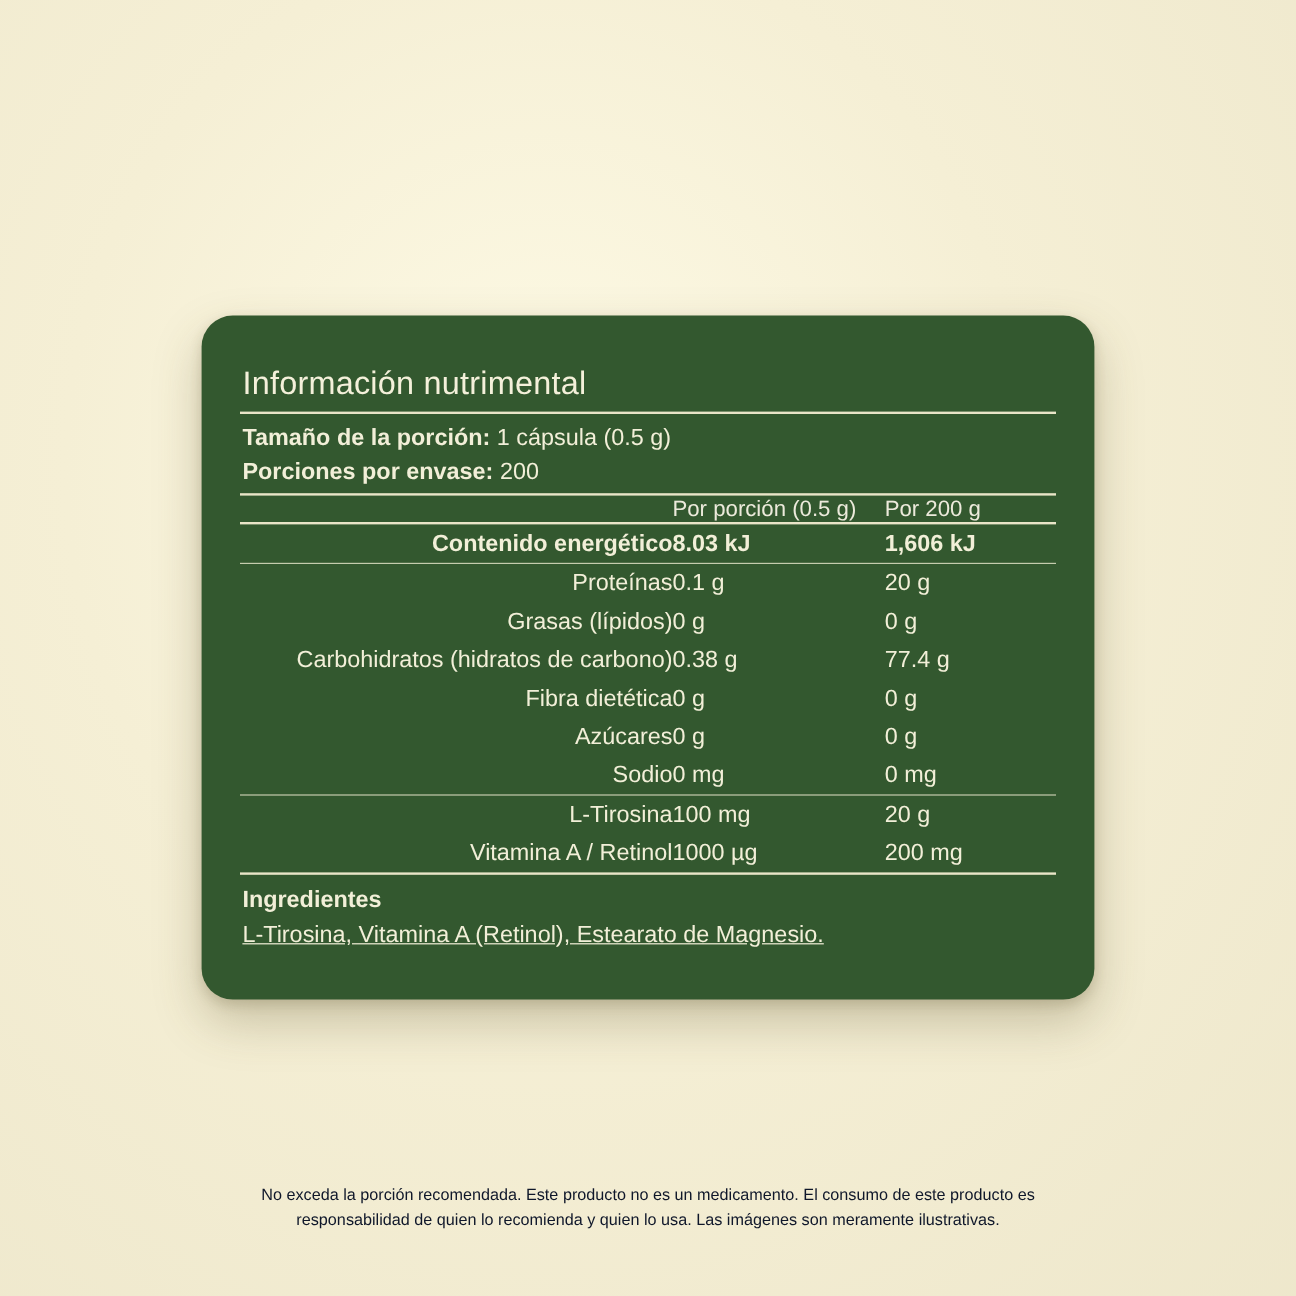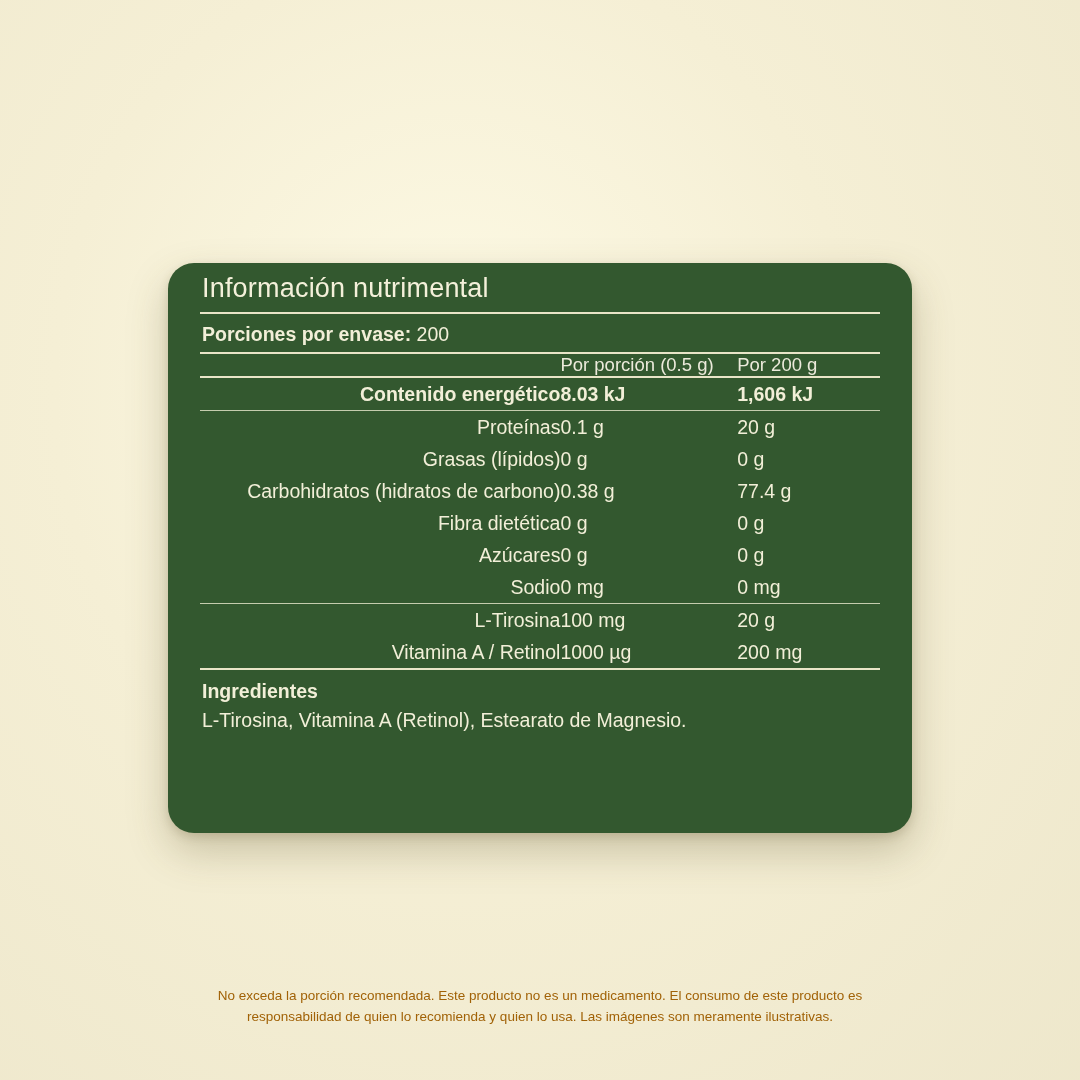--- a/index.html
+++ b/index.html
@@ -27,21 +27,21 @@
     position: absolute;
     left: 168px;
     top: 263px;
     width: 744px;
     height: 570px;
     background: #33582f;
     border-radius: 26px;
     box-shadow: 0 18px 40px rgba(90, 80, 40, 0.28), 0 4px 10px rgba(90, 80, 40, 0.18);
     color: #f2efd8;
     box-sizing: border-box;
-    padding: 10px 32px 20px 32px;
+    padding: 41px 32px 20px 32px;
   }
 
   .card-title {
     font-size: 27px;
     letter-spacing: 0.2px;
     margin: 0 0 8px 2px;
     color: #f4f0da;
     font-weight: 400;
   }
 
@@ -111,47 +111,52 @@
   .ingredients-title {
     font-size: 19.5px;
     font-weight: 700;
     margin: 10px 0 4px 2px;
   }
   .ingredients-text {
     font-size: 19.5px;
     font-weight: 400;
     margin: 0 0 0 2px;
     line-height: 26px;
+    text-decoration: underline;
   }
 
   .disclaimer {
     position: absolute;
     left: 0;
     right: 0;
     top: 985px;
     text-align: center;
-    color: #a16207;
+    color: #0f172a;
     font-size: 13.5px;
     line-height: 21px;
     padding: 0 150px;
     box-sizing: border-box;
   }
 </style>
 </head>
 <body>
 
 <div class="bg-vignette"></div>
 
 <div class="label-card">
 
   <div class="card-title">Información nutrimental</div>
 
   <div class="rule"></div>
 
   <div class="serving-block">
+    <div class="serving-row">
+      <span class="lbl">Tamaño de la porción:</span>
+      <span class="val">1 cápsula (0.5 g)</span>
+    </div>
     <div class="serving-row">
       <span class="lbl">Porciones por envase:</span>
       <span class="val">200</span>
     </div>
   </div>
 
   <div class="rule"></div>
 
   <table class="nutri">
     <colgroup>

